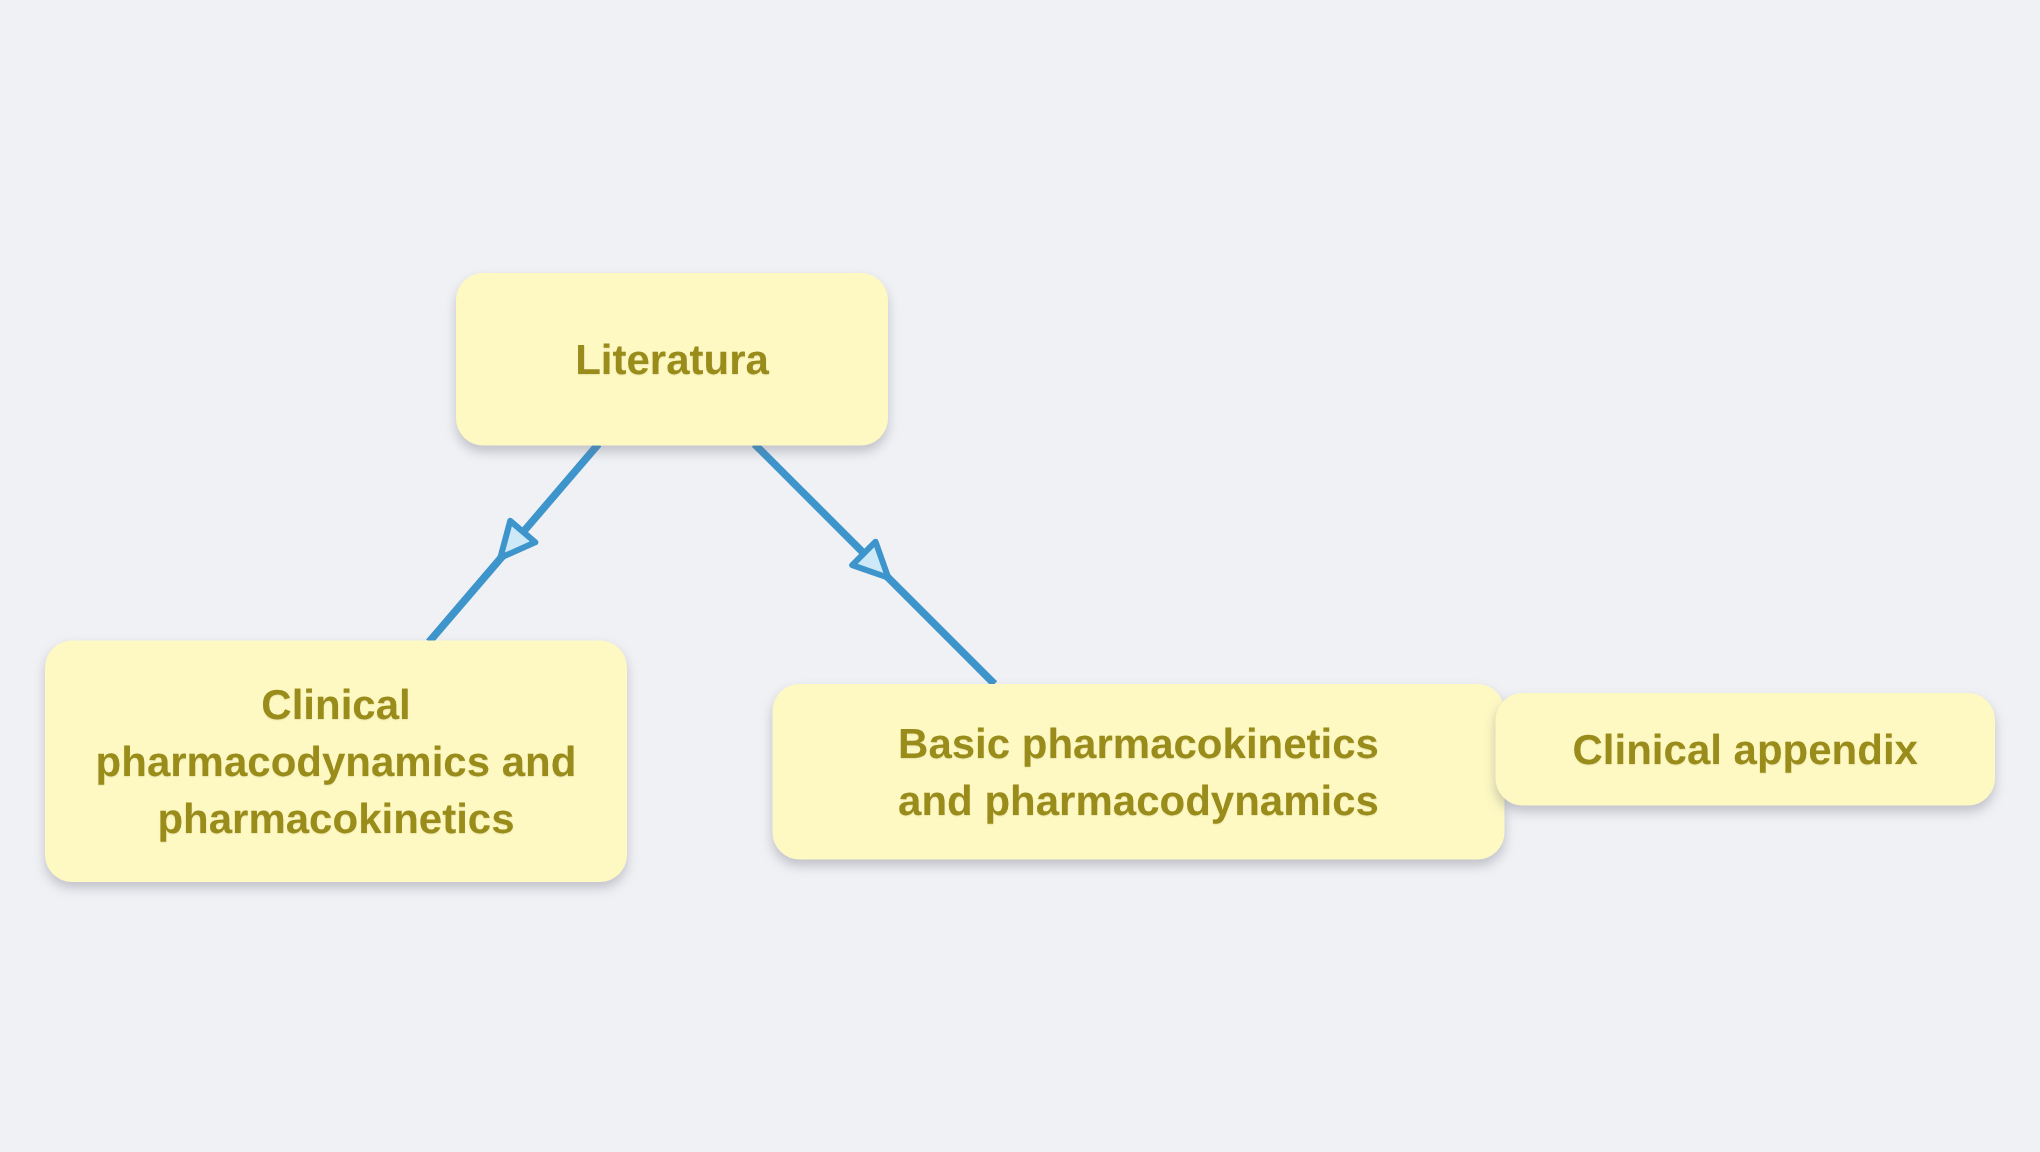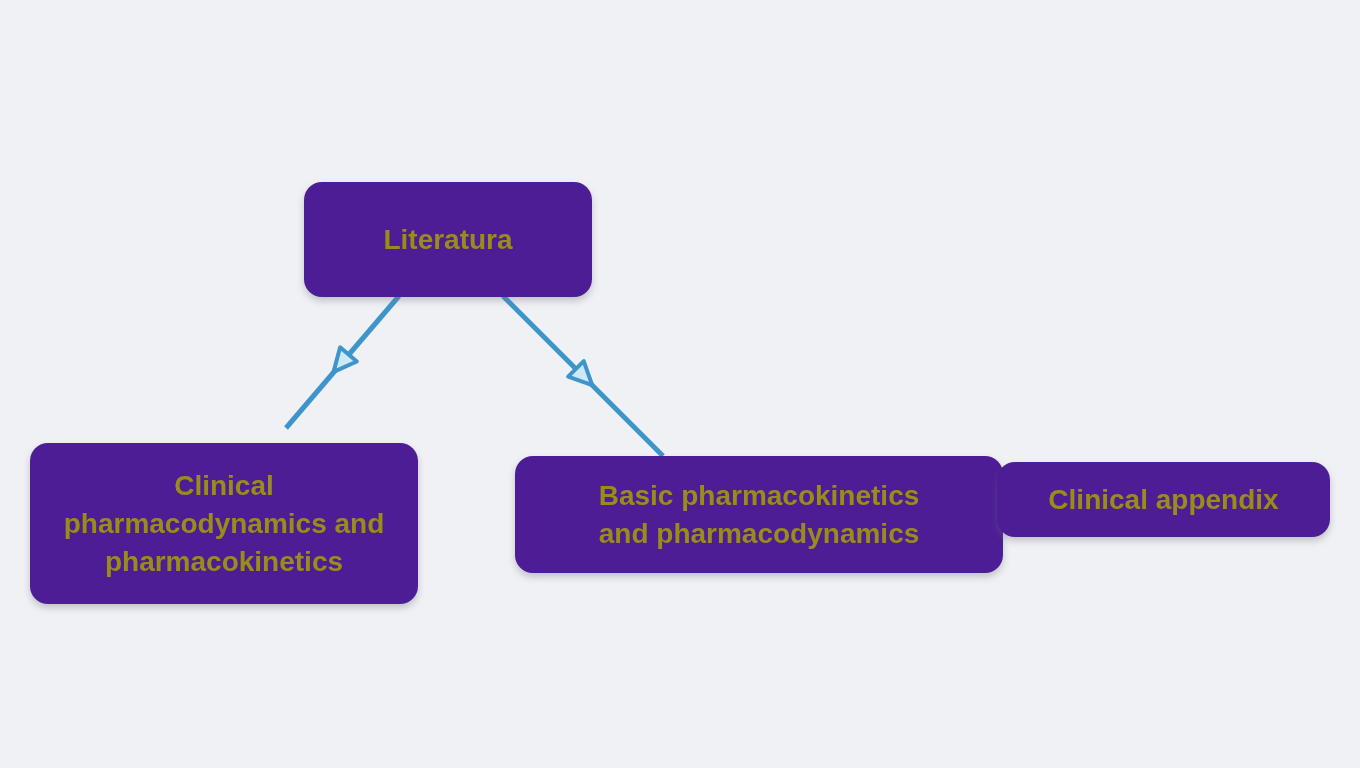--- a/index.html
+++ b/index.html
@@ -17,40 +17,40 @@
   }
   .connector-layer {
     position: absolute;
     left: 0;
     top: 0;
     z-index: 1;
   }
   .node {
     position: absolute;
     z-index: 2;
-    background: #4c1d95;
+    background: #fef9c3;
     border-radius: 18px;
     box-shadow: 0 4px 7px rgba(110, 110, 125, 0.35);
     display: flex;
     flex-direction: column;
     justify-content: center;
     align-items: center;
     text-align: center;
     cursor: pointer;
   }
   .node .line {
     color: #998C1B;
     font-size: 28px;
     font-weight: bold;
     line-height: 38px;
     white-space: nowrap;
     text-shadow: 0 1px 1px rgba(90, 80, 0, 0.12);
   }
   #node-literatura { left: 304px; top: 182px; width: 288px; height: 115px; }
-  #node-clinical   { left: 30px;  top: 427px; width: 388px; height: 161px; margin-top: 16px; }
+  #node-clinical   { left: 30px;  top: 427px; width: 388px; height: 161px; }
   #node-basic      { left: 515px; top: 456px; width: 488px; height: 117px; }
   #node-software   { left: 997px; top: 462px; width: 333px; height: 75px;  }
   .conn-line {
     stroke: #3E95CB;
     stroke-width: 5;
     fill: none;
   }
   .arrowhead {
     fill: #CDE9F8;
     stroke: #3E95CB;

